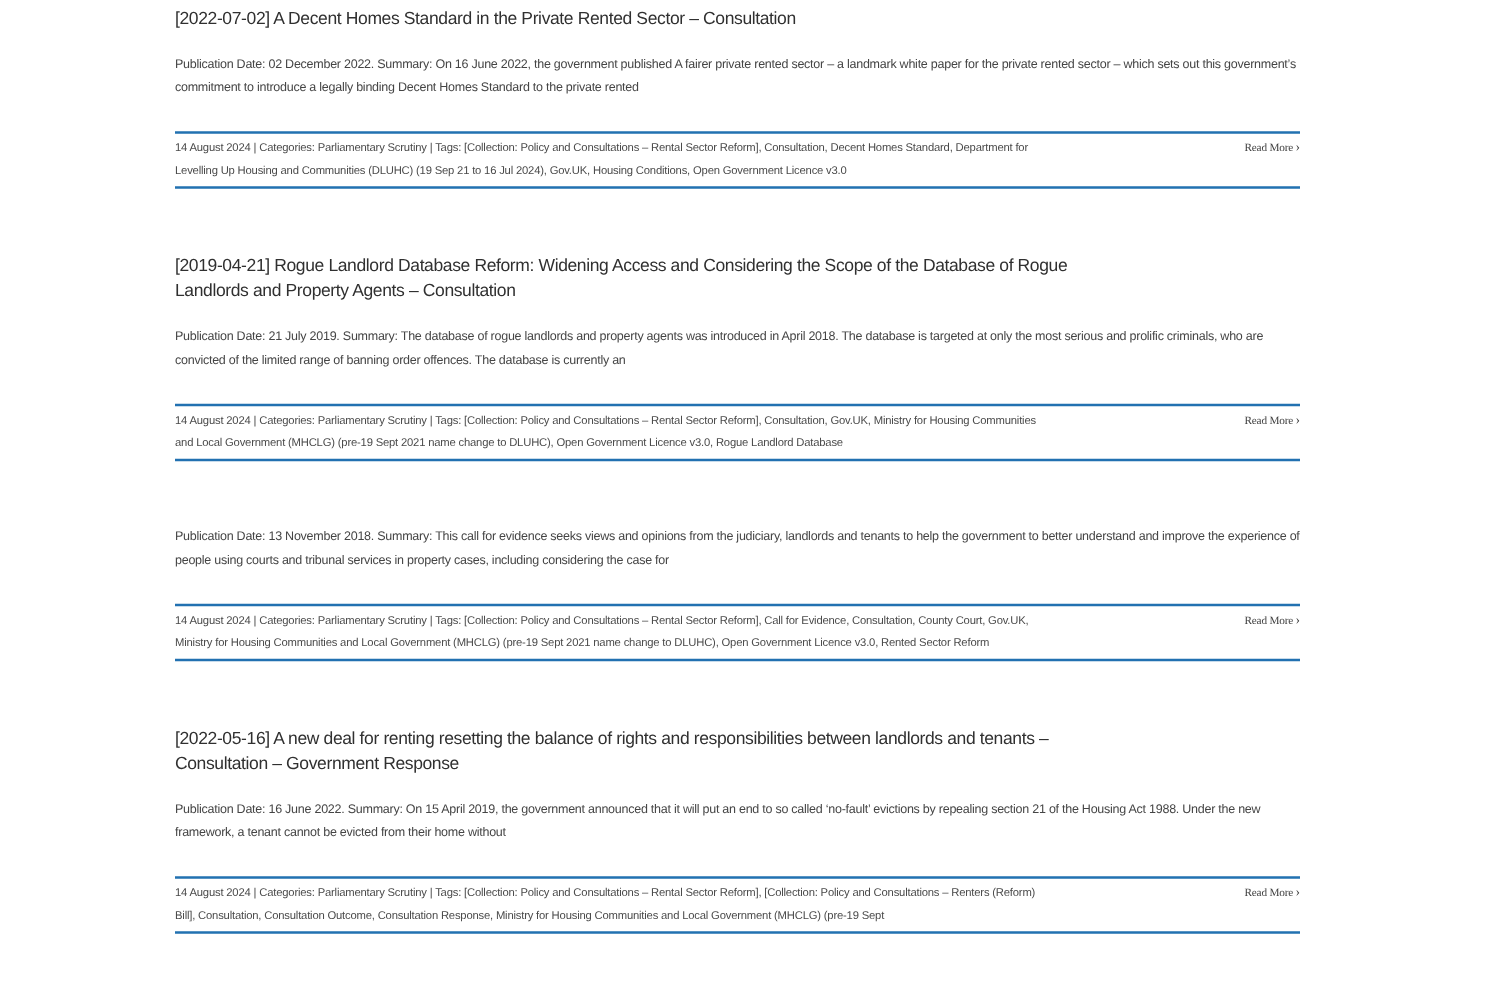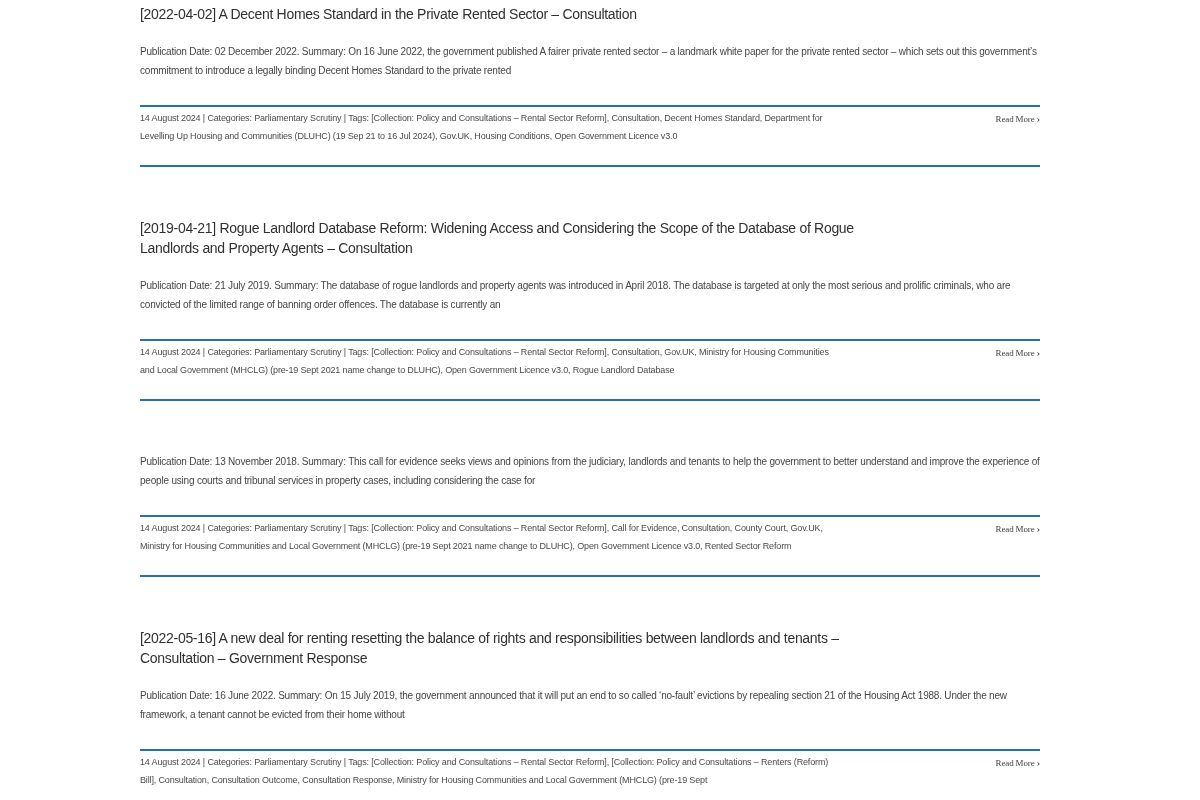--- a/index.html
+++ b/index.html
@@ -29,21 +29,21 @@
     line-height: 19px;
     letter-spacing: -0.2px;
     color: #454545;
     margin-bottom: 25px;
     width: 900px;
   }
   .post-meta {
     width: 900px;
     border-top: 2px solid #2271b1;
     border-bottom: 2px solid #2271b1;
-    padding: 3px 0 20px 0;
+    padding: 3px 0 4px 0;
     display: flex;
     justify-content: space-between;
     align-items: flex-start;
   }
   .meta-text {
     width: 705px;
     font-size: 9px;
     line-height: 17.5px;
     letter-spacing: -0.15px;
     color: #4a4a4a;
@@ -60,21 +60,21 @@
     font-family: Liberation Serif, serif;
   }
   .chev { font-size: 11px; line-height: 17.5px; margin-left: 2px; }
 </style>
 </head>
 <body>
 
 <div class="content">
 
   <article class="post">
-    <h2 class="post-title">[2022-04-02] A Decent Homes Standard in the Private Rented Sector – Consultation</h2>
+    <h2 class="post-title">[2022-07-02] A Decent Homes Standard in the Private Rented Sector – Consultation</h2>
     <p class="post-excerpt">Publication Date: 02 December 2022. Summary: On 16 June 2022, the government published A fairer private rented sector – a landmark white paper for the private rented sector – which sets out this government’s commitment to introduce a legally binding Decent Homes Standard to the private rented</p>
     <div class="post-meta">
       <p class="meta-text"><span>14 August 2024</span> <span class="sep">|</span> <span>Categories:</span> <a class="meta-link">Parliamentary Scrutiny</a> <span class="sep">|</span> <span>Tags:</span> <span class="tags">[Collection: Policy and Consultations – Rental Sector Reform], Consultation, Decent Homes Standard, Department for Levelling Up Housing and Communities (DLUHC) (19 Sep 21 to 16 Jul 2024), Gov.UK, Housing Conditions, Open Government Licence v3.0</span></p>
       <a class="read-more"><span>Read More</span><span class="chev">›</span></a>
     </div>
   </article>
 
   <article class="post">
     <h2 class="post-title">[2019-04-21] Rogue Landlord Database Reform: Widening Access and Considering the Scope of the Database of Rogue Landlords and Property Agents – Consultation</h2>
     <p class="post-excerpt">Publication Date: 21 July 2019. Summary: The database of rogue landlords and property agents was introduced in April 2018. The database is targeted at only the most serious and prolific criminals, who are convicted of the limited range of banning order offences. The database is currently an</p>
@@ -87,20 +87,20 @@
   <article class="post">
     <p class="post-excerpt">Publication Date: 13 November 2018. Summary: This call for evidence seeks views and opinions from the judiciary, landlords and tenants to help the government to better understand and improve the experience of people using courts and tribunal services in property cases, including considering the case for</p>
     <div class="post-meta">
       <p class="meta-text"><span>14 August 2024</span> <span class="sep">|</span> <span>Categories:</span> <a class="meta-link">Parliamentary Scrutiny</a> <span class="sep">|</span> <span>Tags:</span> <span class="tags">[Collection: Policy and Consultations – Rental Sector Reform], Call for Evidence, Consultation, County Court, Gov.UK, Ministry for Housing Communities and Local Government (MHCLG) (pre-19 Sept 2021 name change to DLUHC), Open Government Licence v3.0, Rented Sector Reform</span></p>
       <a class="read-more"><span>Read More</span><span class="chev">›</span></a>
     </div>
   </article>
 
   <article class="post">
     <h2 class="post-title">[2022-05-16] A new deal for renting resetting the balance of rights and responsibilities between landlords and tenants – Consultation – Government Response</h2>
-    <p class="post-excerpt">Publication Date: 16 June 2022. Summary: On 15 July 2019, the government announced that it will put an end to so called ‘no-fault’ evictions by repealing section 21 of the Housing Act 1988. Under the new framework, a tenant cannot be evicted from their home without</p>
+    <p class="post-excerpt">Publication Date: 16 June 2022. Summary: On 15 April 2019, the government announced that it will put an end to so called ‘no-fault’ evictions by repealing section 21 of the Housing Act 1988. Under the new framework, a tenant cannot be evicted from their home without</p>
     <div class="post-meta">
       <p class="meta-text"><span>14 August 2024</span> <span class="sep">|</span> <span>Categories:</span> <a class="meta-link">Parliamentary Scrutiny</a> <span class="sep">|</span> <span>Tags:</span> <span class="tags">[Collection: Policy and Consultations – Rental Sector Reform], [Collection: Policy and Consultations – Renters (Reform) Bill], Consultation, Consultation Outcome, Consultation Response, Ministry for Housing Communities and Local Government (MHCLG) (pre-19 Sept</span></p>
       <a class="read-more"><span>Read More</span><span class="chev">›</span></a>
     </div>
   </article>
 
 </div>
 
 </body></html>

